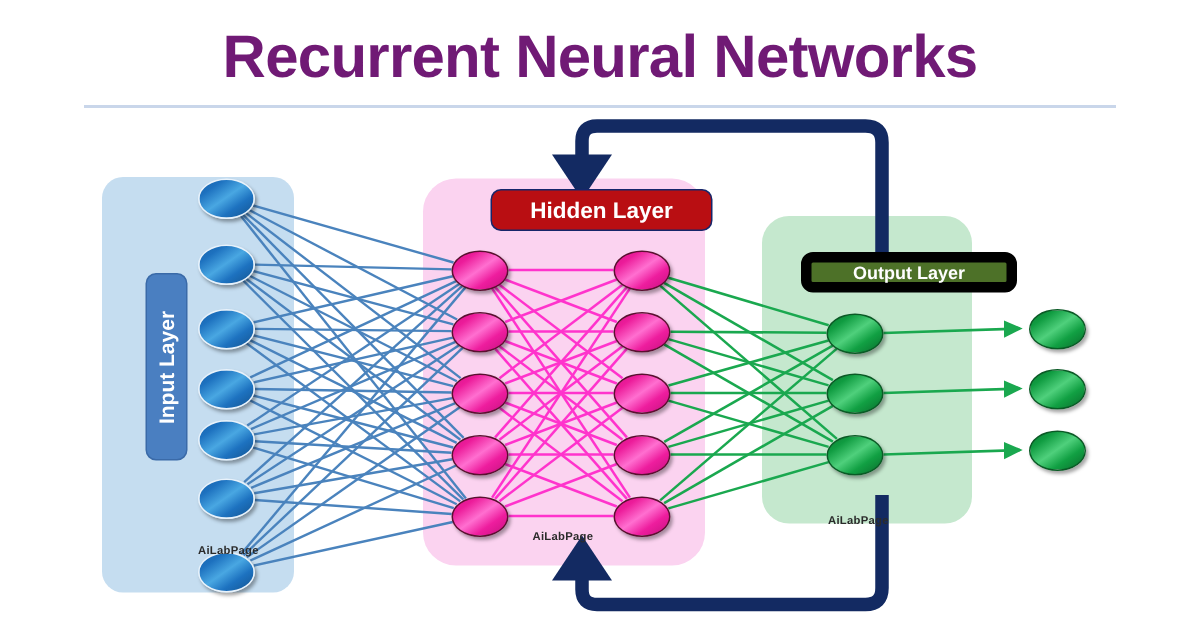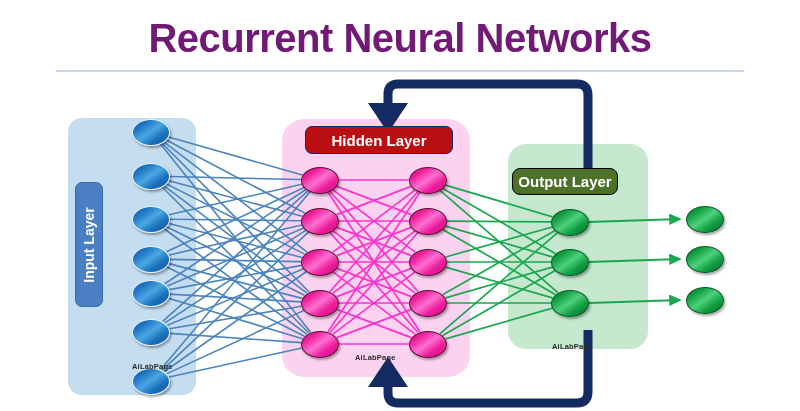--- a/index.html
+++ b/index.html
@@ -66,20 +66,21 @@
   
   .badge {
     position: absolute;
     display: flex;
     align-items: center;
     justify-content: center;
     color: #ffffff;
     font-weight: bold;
     box-sizing: border-box;
     white-space: nowrap;
+    margin-left: 22px;
   }
   #input-badge {
     left: 75px; top: 182px;
     width: 28px; height: 125px;
     background: #4a7fc1;
     border: 1px solid #3a6aa8;
     border-radius: 7px;
     font-size: 14px;
   }
   #input-badge .vtext {
@@ -89,25 +90,25 @@
   #hidden-badge {
     left: 305px; top: 126px;
     width: 148px; height: 28px;
     background: #b90e12;
     border: 1.5px solid #16266b;
     border-radius: 7px;
     font-size: 15px;
   }
   #output-badge {
     left: 512px; top: 168px;
-    width: 106px; height: 27px;
+    width: 144px; height: 27px;
     background: #4d7128;
-    border: 1px solid #000000;
+    border: 7px solid #000000;
     border-radius: 8px;
-    font-size: 15px;
+    font-size: 12px;
   }
 
   
   .node {
     position: absolute;
     width: 38px;
     height: 27px;
     border-radius: 50%;
     box-sizing: border-box;
     box-shadow: 1.5px 2px 2.5px rgba(0,0,0,0.35);

